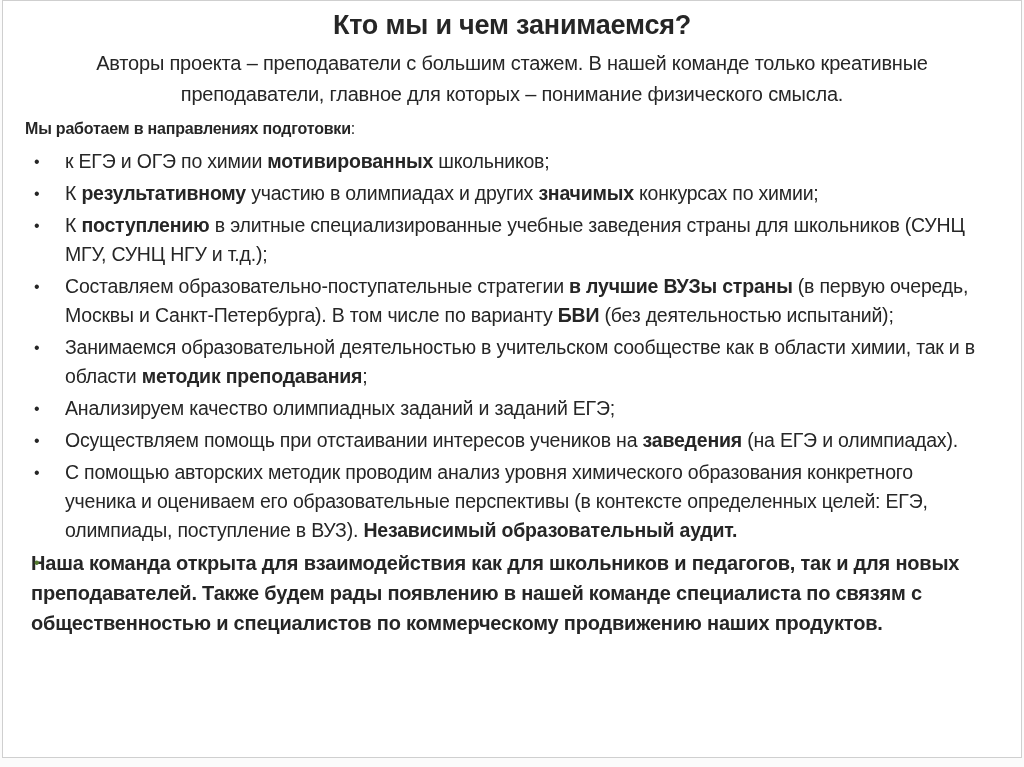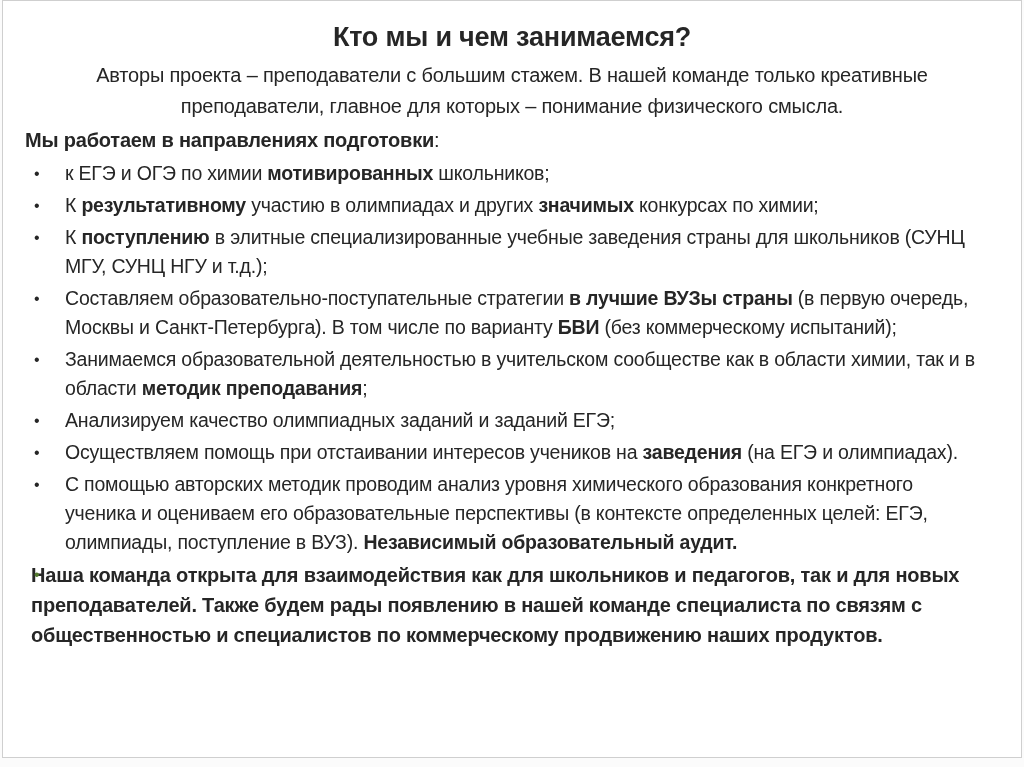--- a/index.html
+++ b/index.html
@@ -15,31 +15,31 @@
     background: #ffffff;
     border: 1px solid #cfcfcf;
     color: #262626;
     letter-spacing: -0.2px;
     overflow: hidden;
   }
   .title {
     font-size: 27px;
     font-weight: bold;
     text-align: center;
-    margin: 20px 40px 7px;
+    margin: 8px 40px 7px;
     line-height: 32px;
   }
   .subtitle {
     font-size: 20px;
     line-height: 31px;
     text-align: center;
     margin: 0 58px 4px;
   }
   .heading {
-    font-size: 20px;
+    font-size: 16px;
     line-height: 29px;
     margin: 2px 30px 4px 22px;
   }
   .heading .hb { font-weight: bold; }
   ul.bullets {
     list-style: none;
     margin: 0 34px 0 0;
   }
   ul.bullets li {
     position: relative;
@@ -66,21 +66,21 @@
 <body>
 
 <div class="slide">
   <h1 class="title">Кто мы и чем занимаемся?</h1>
   <p class="subtitle">Авторы проекта – преподаватели с большим стажем. В нашей команде только креативные преподаватели, главное для которых – понимание физического смысла.</p>
   <p class="heading"><span class="hb">Мы работаем в направлениях подготовки</span><span>:</span></p>
   <ul class="bullets" id="bullet-list">
       <li><span class="marker">•</span><span><span>к ЕГЭ и ОГЭ по химии </span><span class="bold">мотивированных</span><span> школьников;</span></span></li>
       <li><span class="marker">•</span><span><span>К </span><span class="bold">результативному</span><span> участию в олимпиадах и других </span><span class="bold">значимых</span><span> конкурсах по химии;</span></span></li>
       <li><span class="marker">•</span><span><span>К </span><span class="bold">поступлению</span><span> в элитные специализированные учебные заведения страны для школьников (СУНЦ МГУ, СУНЦ НГУ и т.д.);</span></span></li>
-      <li><span class="marker">•</span><span><span>Составляем образовательно-поступательные стратегии </span><span class="bold">в лучшие ВУЗы страны</span><span> (в первую очередь, Москвы и Санкт-Петербурга). В том числе по варианту </span><span class="bold">БВИ</span><span> (без коммерческому испытаний);</span></span></li>
+      <li><span class="marker">•</span><span><span>Составляем образовательно-поступательные стратегии </span><span class="bold">в лучшие ВУЗы страны</span><span> (в первую очередь, Москвы и Санкт-Петербурга). В том числе по варианту </span><span class="bold">БВИ</span><span> (без деятельностью испытаний);</span></span></li>
       <li><span class="marker">•</span><span><span>Занимаемся образовательной деятельностью в учительском сообществе как в области химии, так и в области </span><span class="bold">методик преподавания</span><span>;</span></span></li>
       <li><span class="marker">•</span><span><span>Анализируем качество олимпиадных заданий и заданий ЕГЭ;</span></span></li>
       <li><span class="marker">•</span><span><span>Осуществляем помощь при отстаивании интересов учеников на </span><span class="bold">заведения</span><span> (на ЕГЭ и олимпиадах).</span></span></li>
       <li><span class="marker">•</span><span><span>С помощью авторских методик проводим анализ уровня химического образования конкретного ученика и оцениваем его образовательные перспективы (в контексте определенных целей: ЕГЭ, олимпиады, поступление в ВУЗ). </span><span class="bold">Независимый образовательный аудит.</span></span></li>
       <li style="color: rgb(83, 121, 46);"><span class="marker">•</span></li>
     </ul>
   <p class="closing">Наша команда открыта для взаимодействия как для школьников и педагогов, так и для новых преподавателей. Также будем рады появлению в нашей команде специалиста по связям с общественностью и специалистов по коммерческому продвижению наших продуктов.</p>
 </div>
 
 </body></html>

